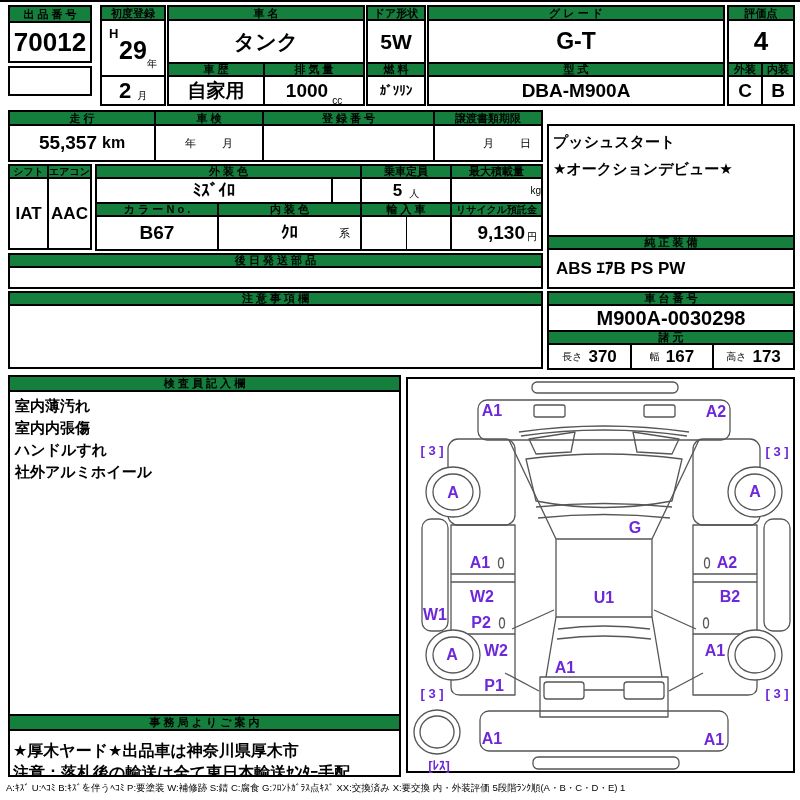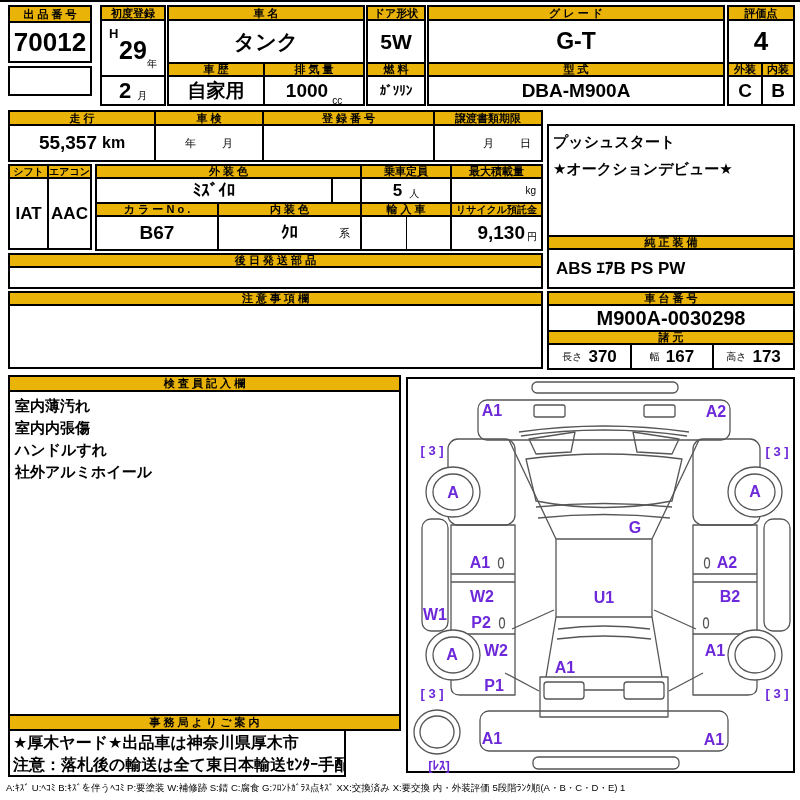--- a/index.html
+++ b/index.html
@@ -1,19 +1,19 @@
 <!DOCTYPE html>
 <html><head>
 <meta charset="utf-8">
 <style>
   html,body{margin:0;padding:0;}
   body{width:800px;height:800px;position:relative;background:#fff;color:#000;
        font-family:"Liberation Sans","DejaVu Sans",sans-serif;overflow:hidden;}
   .abs{position:absolute;box-sizing:border-box;}
-  .hd{background:#eab308;border:2px solid #000;display:flex;align-items:center;justify-content:center;
+  .hd{background:#15803d;border:2px solid #000;display:flex;align-items:center;justify-content:center;
       font-size:11px;font-weight:600;white-space:nowrap;overflow:hidden;}
   .bx{border:2px solid #000;background:#fff;display:flex;align-items:center;justify-content:center;overflow:hidden;position:absolute;box-sizing:border-box;}
   .b{font-weight:bold;}
   .f26{font-size:26px}.f23{font-size:23px}.f21{font-size:21px}.f19{font-size:19px}
   .f17{font-size:17px}.f16{font-size:16px}.f13{font-size:13px}.f11{font-size:11px}.f10{font-size:10px}
   .left{justify-content:flex-start;}
   .col{flex-direction:column;align-items:flex-start;justify-content:flex-start;}
   .line{font-weight:bold;font-size:15px;line-height:22px;white-space:nowrap;}
   .sales .line{line-height:27px;font-size:15px;}
   .office .line{line-height:22px;font-size:16px;}
@@ -160,21 +160,21 @@
 <div class="hd abs" style="left:360px;top:164px;width:92px;height:15px">
     <span>乗車定員</span>
   </div>
 <div class="bx" style="left:360px;top:177px;width:92px;height:27px">
   <span class="b f17">5</span>
     <span class="f10" style="margin:7px 0 0 7px">人</span>
 </div>
 <div class="hd abs" style="left:450px;top:164px;width:93px;height:15px">
     <span>最大積載量</span>
   </div>
-<div class="bx" style="left:450px;top:177px;width:93px;height:27px;justify-content:flex-end;padding-right:5px">
+<div class="bx" style="left:450px;top:177px;width:93px;height:27px;justify-content:flex-end;">
     <span class="f10">kg</span>
   </div>
 
 <div class="hd abs" style="left:95px;top:202px;width:124px;height:15px">
     <span>カ ラ ー N o .</span>
   </div>
 <div class="bx" style="left:95px;top:215px;width:124px;height:36px">
     <span class="b f19">B67</span>
   </div>
 <div class="hd abs" style="left:217px;top:202px;width:145px;height:15px">
@@ -247,21 +247,21 @@
   </div>
 <div class="bx col" style="left:8px;top:390px;width:393px;height:326px;padding:3px 5px">
     <div class="line">室内薄汚れ</div>
     <div class="line">室内内張傷</div>
     <div class="line">ハンドルすれ</div>
     <div class="line">社外アルミホイール</div>
   </div>
 <div class="hd abs" style="left:8px;top:714px;width:393px;height:17px">
     <span>事 務 局 よ り ご 案 内</span>
   </div>
-<div class="bx col office" style="left:8px;top:729px;width:338px;height:48px;padding:1px 3px">
+<div class="bx col office" style="left:8px;top:729px;width:393px;height:48px;padding:9px 3px">
     <div class="line">★厚木ヤード★出品車は神奈川県厚木市</div>
     <div class="line">注意：落札後の輸送は全て東日本輸送ｾﾝﾀｰ手配</div>
   </div>
 
 <div class="abs" style="left:406px;top:377px;width:389px;height:396px;border:2px solid #000;background:#fff">
   <svg viewBox="0 0 385 392" width="385" height="392">
     <g fill="none" stroke="#565656" stroke-width="1.3" stroke-linejoin="round">
       <rect x="124" y="3" width="146" height="11" rx="5"></rect>
       <rect x="70" y="21" width="252" height="40" rx="9"></rect>
       <rect x="126" y="26" width="31" height="12" rx="2"></rect>

